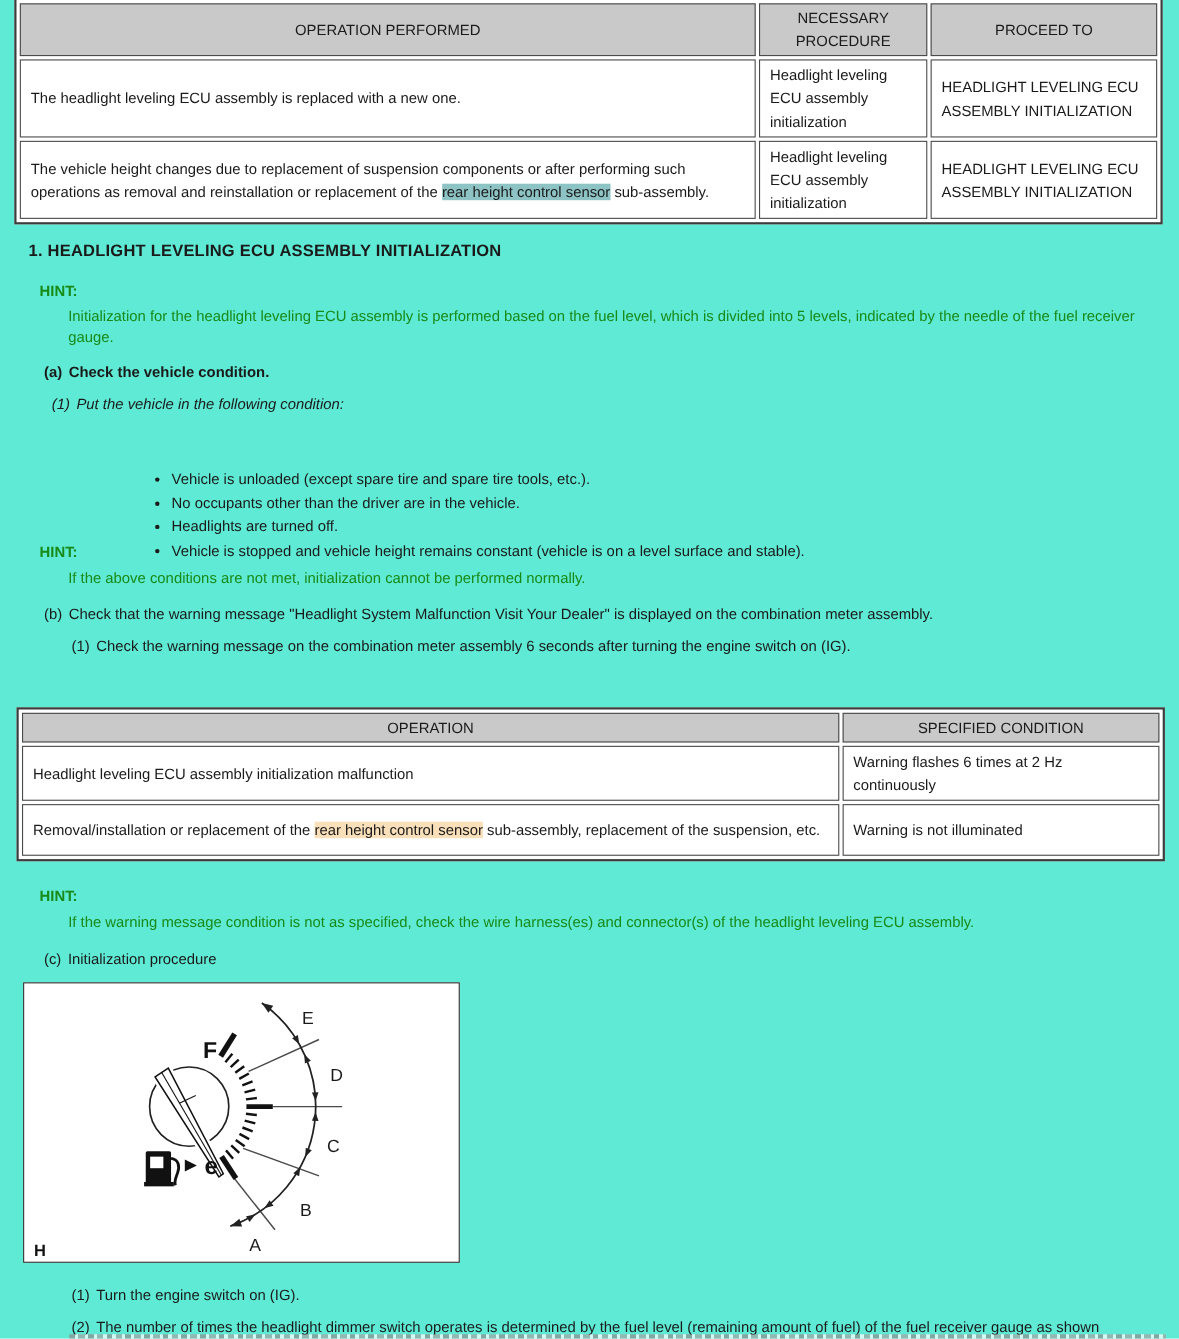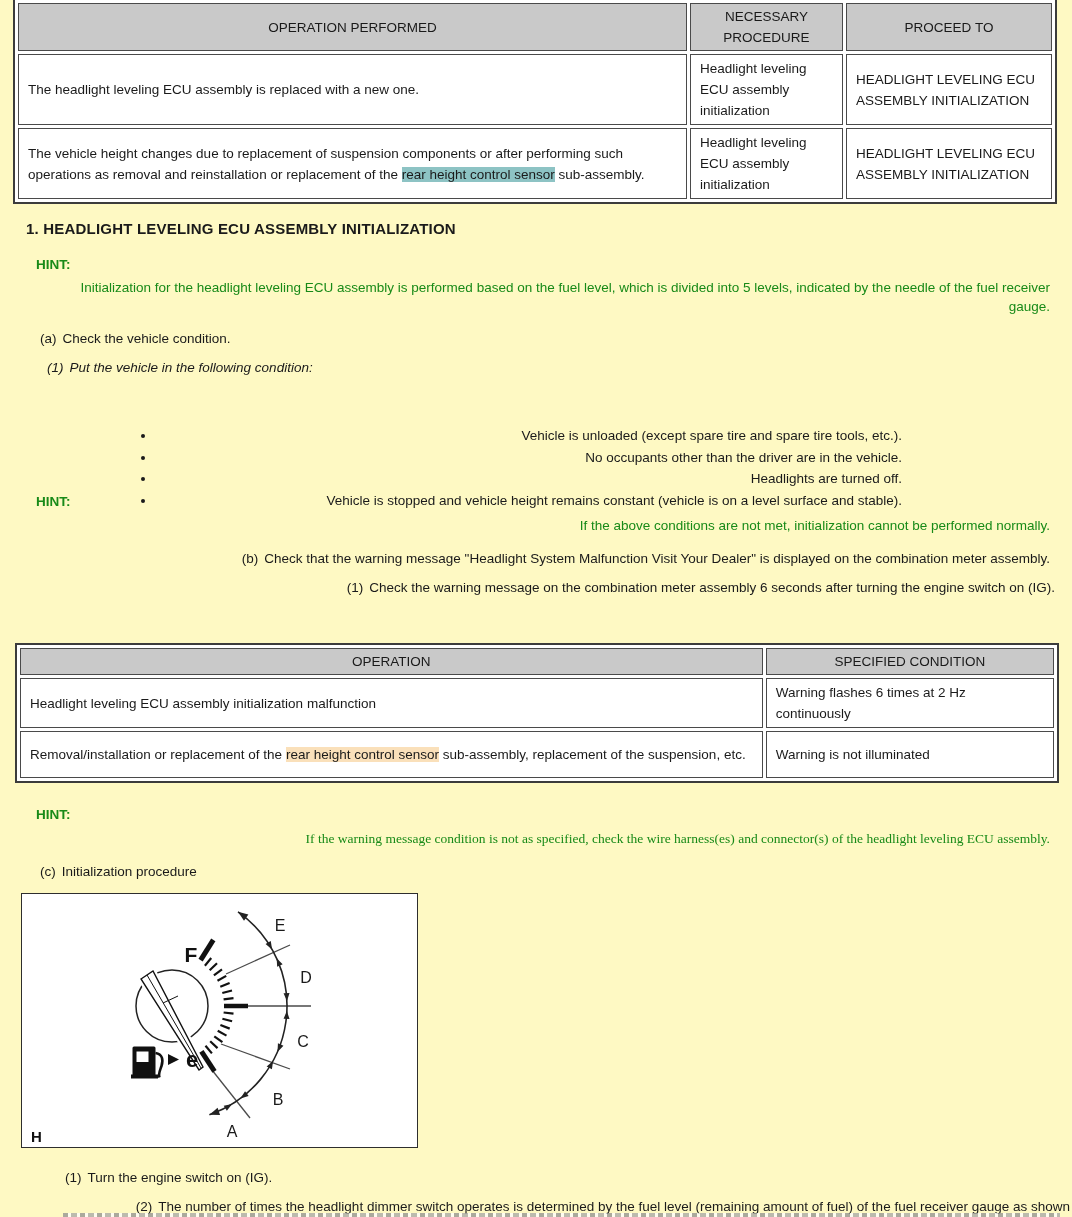--- a/index.html
+++ b/index.html
@@ -1,19 +1,19 @@
 <!DOCTYPE html>
 <html><head>
 <meta charset="utf-8">
 <style>
   * { margin:0; padding:0; box-sizing:border-box; }
   html,body { background:#fff; }
   .page {
     position:relative; width:1072px; height:1217px; overflow:hidden;
-    background:#fef9c3; color:#1a1a1a;
+    background:#5eead4; color:#1a1a1a;
     font-family:"Liberation Sans","DejaVu Sans",sans-serif;
     font-size:13.5px;
   }
   
   table.manual {
     border-collapse:separate; border-spacing:3px;
     border:2px solid #3c3c3c; background:#fff;
     table-layout:fixed;
   }
   table.manual th, table.manual td {
@@ -24,21 +24,21 @@
   table.manual td { padding:3px 9px; text-align:left; }
   #t1 { position:absolute; left:13px; top:-2px; width:1044px; }
   #t1 th { height:41px; }
   #t1 td { height:67px; }
   #t2 { position:absolute; left:15px; top:643px; width:1044px; }
   #t2 th { height:25px; }
   #t2 td { height:47px; }
   .hl-teal  { background:#8dc3c4; }
   .hl-peach { background:#fae0ba; }
   
-  .abs { position:absolute;text-align:right; }
+  .abs { position:absolute; }
   .heading { font-size:15px; font-weight:bold; letter-spacing:0.2px; }
   .hint-label { color:#188a18; font-weight:bold; font-size:13.5px; }
   .hint-body  { color:#188a18; font-size:13.5px; line-height:18.5px; }
   .step { font-size:13.5px; line-height:15px; }
   .step .lbl { margin-right:6px; }
   ul.cond { list-style:disc outside; }
   ul.cond li { margin-left:14px; line-height:21.5px; font-size:13.5px; }
   
   .figure-box {
     position:absolute; left:21px; top:893px; width:397px; height:255px;
@@ -80,21 +80,21 @@
         <td>HEADLIGHT LEVELING ECU ASSEMBLY INITIALIZATION</td>
       </tr>
     </tbody>
   </table>
 
   <div class="abs heading" style="left:26px; top:220px;">1. HEADLIGHT LEVELING ECU ASSEMBLY INITIALIZATION</div>
 
   <div class="abs hint-label" style="left:36px; top:257px;">HINT:</div>
   <div class="abs hint-body" style="left:62px; top:279px; width:988px;">Initialization for the headlight leveling ECU assembly is performed based on the fuel level, which is divided into 5 levels, indicated by the needle of the fuel receiver gauge.</div>
 
-  <div class="abs step" style="left:40px; top:331px;">
+  <div class="abs step" style="left:40px; top:331px;font-weight:bold;">
     <span class="lbl">(a)</span><span>Check the vehicle condition.</span>
   </div>
   <div class="abs step" style="left:47px; top:360px;font-style:italic;">
     <span class="lbl">(1)</span><span>Put the vehicle in the following condition:</span>
   </div>
 
   <ul class="cond abs" style="left:142px; top:391px; width:760px;margin-top:34px;">
     <li>Vehicle is unloaded (except spare tire and spare tire tools, etc.).</li>
     <li>No occupants other than the driver are in the vehicle.</li>
     <li>Headlights are turned off.</li>
@@ -129,21 +129,21 @@
         <td>Warning flashes 6 times at 2 Hz continuously</td>
       </tr>
       <tr>
         <td><span>Removal/installation or replacement of the </span><span class="hl-peach">rear height control sensor</span><span> sub-assembly, replacement of the suspension, etc.</span></td>
         <td>Warning is not illuminated</td>
       </tr>
     </tbody>
   </table>
 
   <div class="abs hint-label" style="left:36px; top:807px;">HINT:</div>
-  <div class="abs hint-body" style="left:62px; top:830px; width:988px;font-family:Liberation Serif, serif;">If the warning message condition is not as specified, check the wire harness(es) and connector(s) of the headlight leveling ECU assembly.</div>
+  <div class="abs hint-body" style="left:62px; top:830px; width:988px;">If the warning message condition is not as specified, check the wire harness(es) and connector(s) of the headlight leveling ECU assembly.</div>
 
   <div class="abs step" style="left:40px; top:864px;">
     <span class="lbl">(c)</span><span>Initialization procedure</span>
   </div>
 
   <div class="figure-box">
     <svg width="394" height="252" viewBox="0 0 394 252">
 
       <g stroke="#4a4a4a" stroke-width="1.3">
         <line x1="204" y1="80" x2="268" y2="51"></line>

